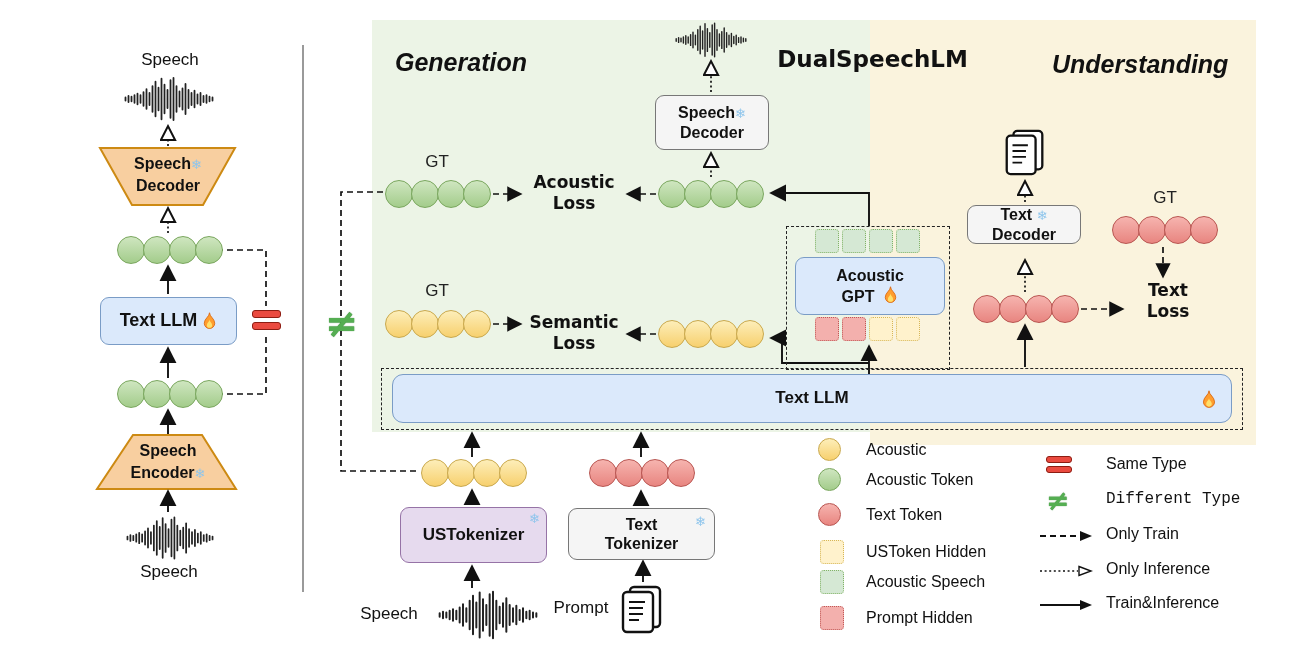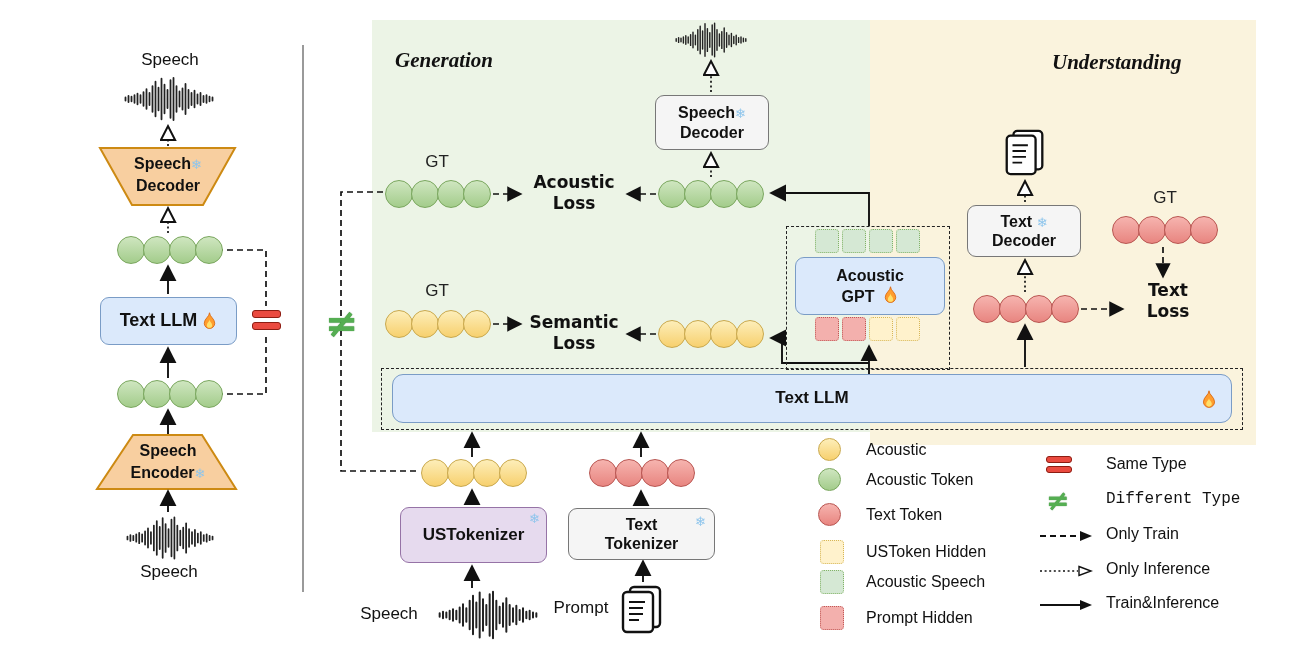--- a/index.html
+++ b/index.html
@@ -21,22 +21,22 @@
   .sq.y{background:#fff2cc;border-color:#d6b656;}
   .sq.r{background:#f3b0ad;border-color:#c05856;}
   .box{position:absolute;display:flex;align-items:center;justify-content:center;text-align:center;
        box-sizing:border-box;font-weight:bold;border-radius:9px;line-height:1.2;}
   .box.blue{background:#dbe9fb;border:1.8px solid #7a9cc6;}
   .box.gray{background:#f5f5f5;border:1.8px solid #777;}
   .box.purple{background:#e6daee;border:1.8px solid #9673a6;}
   .lbl{position:absolute;text-align:center;}
   .loss{position:absolute;text-align:center;font-family:"DejaVu Sans",sans-serif;
         font-weight:bold;font-size:17px;line-height:1.25;}
-  .sect-title{position:absolute;font-family:Liberation Serif, serif;font-style:italic;
-              font-weight:bold;font-size:21px;}
+  .sect-title{position:absolute;font-family:Liberation Sans, sans-serif;font-style:italic;
+              font-weight:bold;font-size:25px;}
   .gt{position:absolute;font-size:17px;text-align:center;color:#222;}
   .snow{color:#8ec5ec;font-size:13px;font-weight:normal;}
   .dashedbox{position:absolute;border:1.7px dashed #222;box-sizing:border-box;}
   .eqicon{position:absolute;display:flex;flex-direction:column;justify-content:space-between;}
   .eqbar{background:#ea4a3f;border:1.5px solid #8d1d12;border-radius:3px;box-sizing:border-box;}
   .neq{position:absolute;color:#55ae52;font-weight:bold;font-family:"DejaVu Sans",sans-serif;
        text-shadow:0 0 1px #2f7a2e;}
   .legend-label{position:absolute;font-size:16px;white-space:nowrap;}
   .flame{display:inline-block;vertical-align:-2px;}
 </style>
@@ -155,20 +155,21 @@
   <div class="lbl" style="left:100px;top:440px;width:136px;font-weight:bold;font-size:16px;line-height:1.35;">
     <span>Speech</span><br>
     <span>Encoder</span><span class="snow">❄</span>
   </div>
 
   <div class="lbl" style="left:127px;top:562px;width:84px;font-size:17px;">Speech</div>
 
   <div class="neq" style="left:325px;top:300px;font-size:40px;">≠</div>
 
   <div class="sect-title" style="left:395px;top:48px;">Generation</div>
+  <div class="lbl" style="left:770px;top:46px;width:205px;font-family:'DejaVu Sans',sans-serif;font-weight:bold;font-size:23px;">DualSpeechLM</div>
   <div class="sect-title" style="left:1052px;top:50px;">Understanding</div>
 
   <div class="box gray" style="left:655px;top:95px;width:114px;height:55px;font-size:16px;">
     <div>
       <span>Speech</span><span class="snow">❄</span><br>
       <span>Decoder</span>
     </div>
   </div>
 
   <div class="gt" style="left:405px;top:152px;width:64px;">GT</div>
@@ -221,21 +222,21 @@
         </svg>
     </div>
   </div>
   <div class="row" style="left:815px;top:317px;">
     <div class="sq r"></div>
       <div class="sq r"></div>
       <div class="sq y"></div>
       <div class="sq y"></div>
   </div>
 
-  <div class="box gray" style="left:967px;top:205px;width:114px;height:52px;font-size:16px;">
+  <div class="box gray" style="left:967px;top:205px;width:114px;height:39px;font-size:16px;">
     <div>
       <span>Text</span> <span class="snow">❄</span><br>
       <span>Decoder</span>
     </div>
   </div>
   <div class="gt" style="left:1133px;top:188px;width:64px;">GT</div>
   <div class="row" style="left:1112px;top:216px;">
     <div class="tok r"></div>
       <div class="tok r"></div>
       <div class="tok r"></div>

